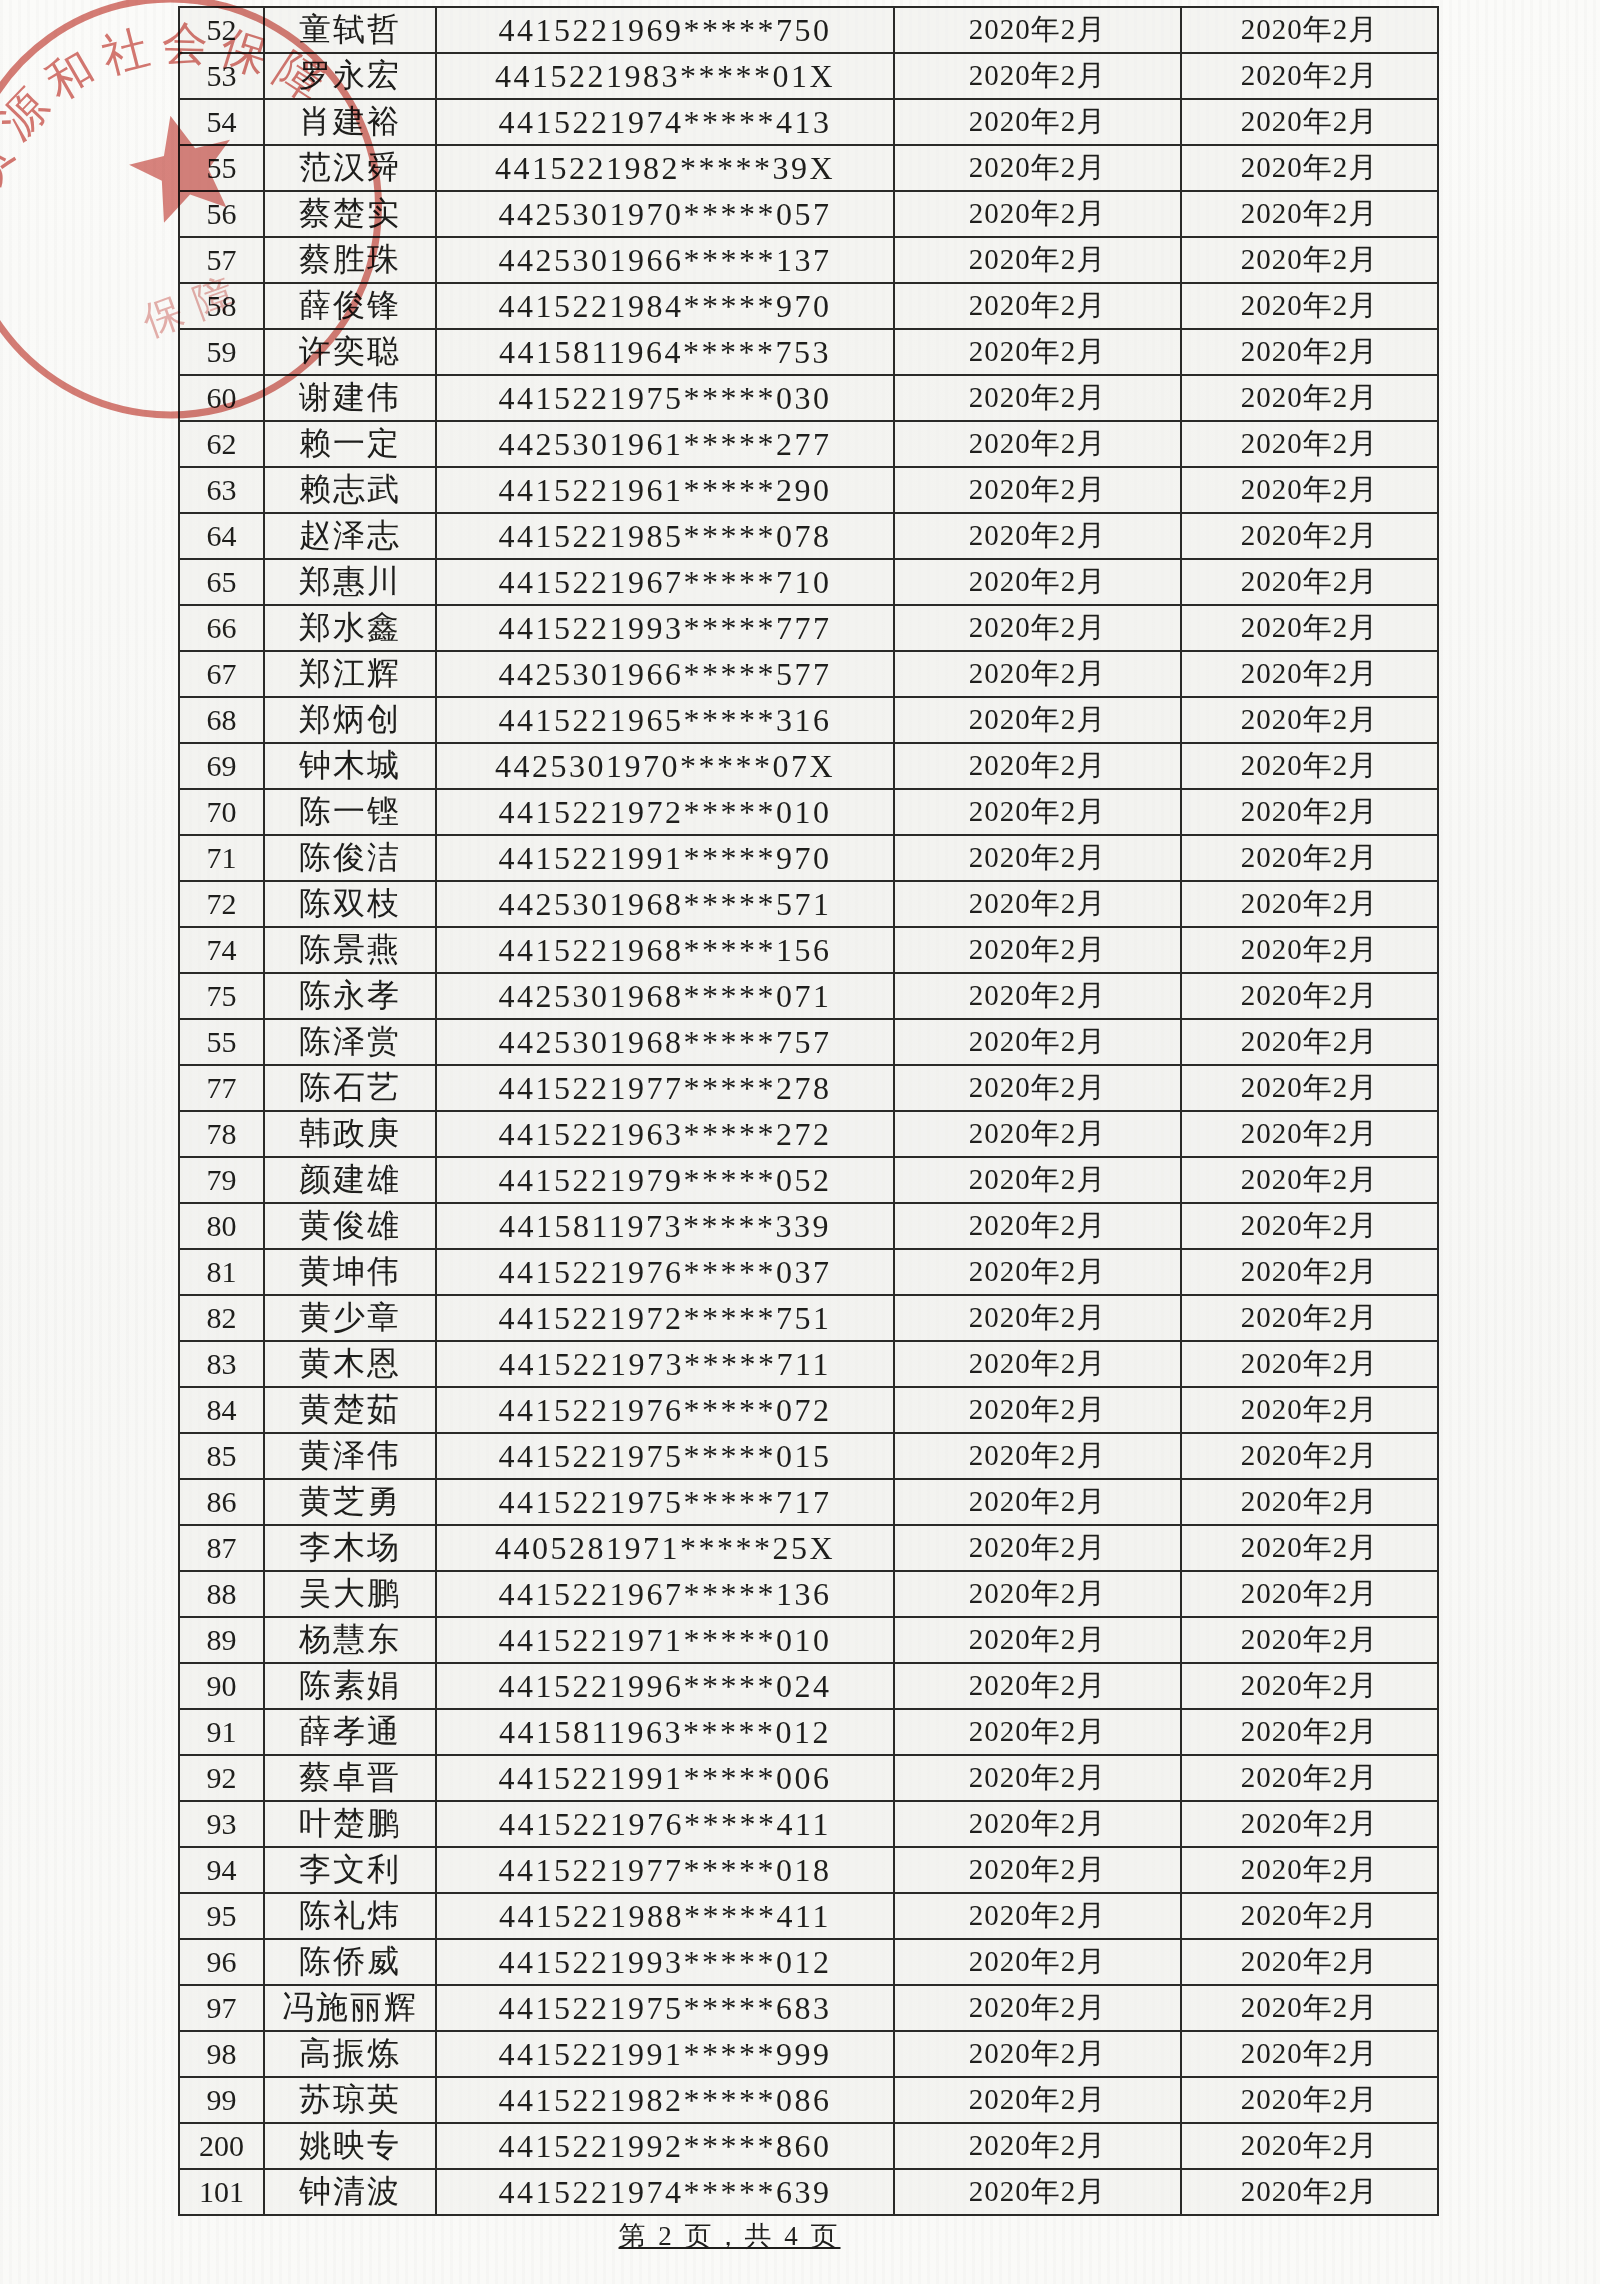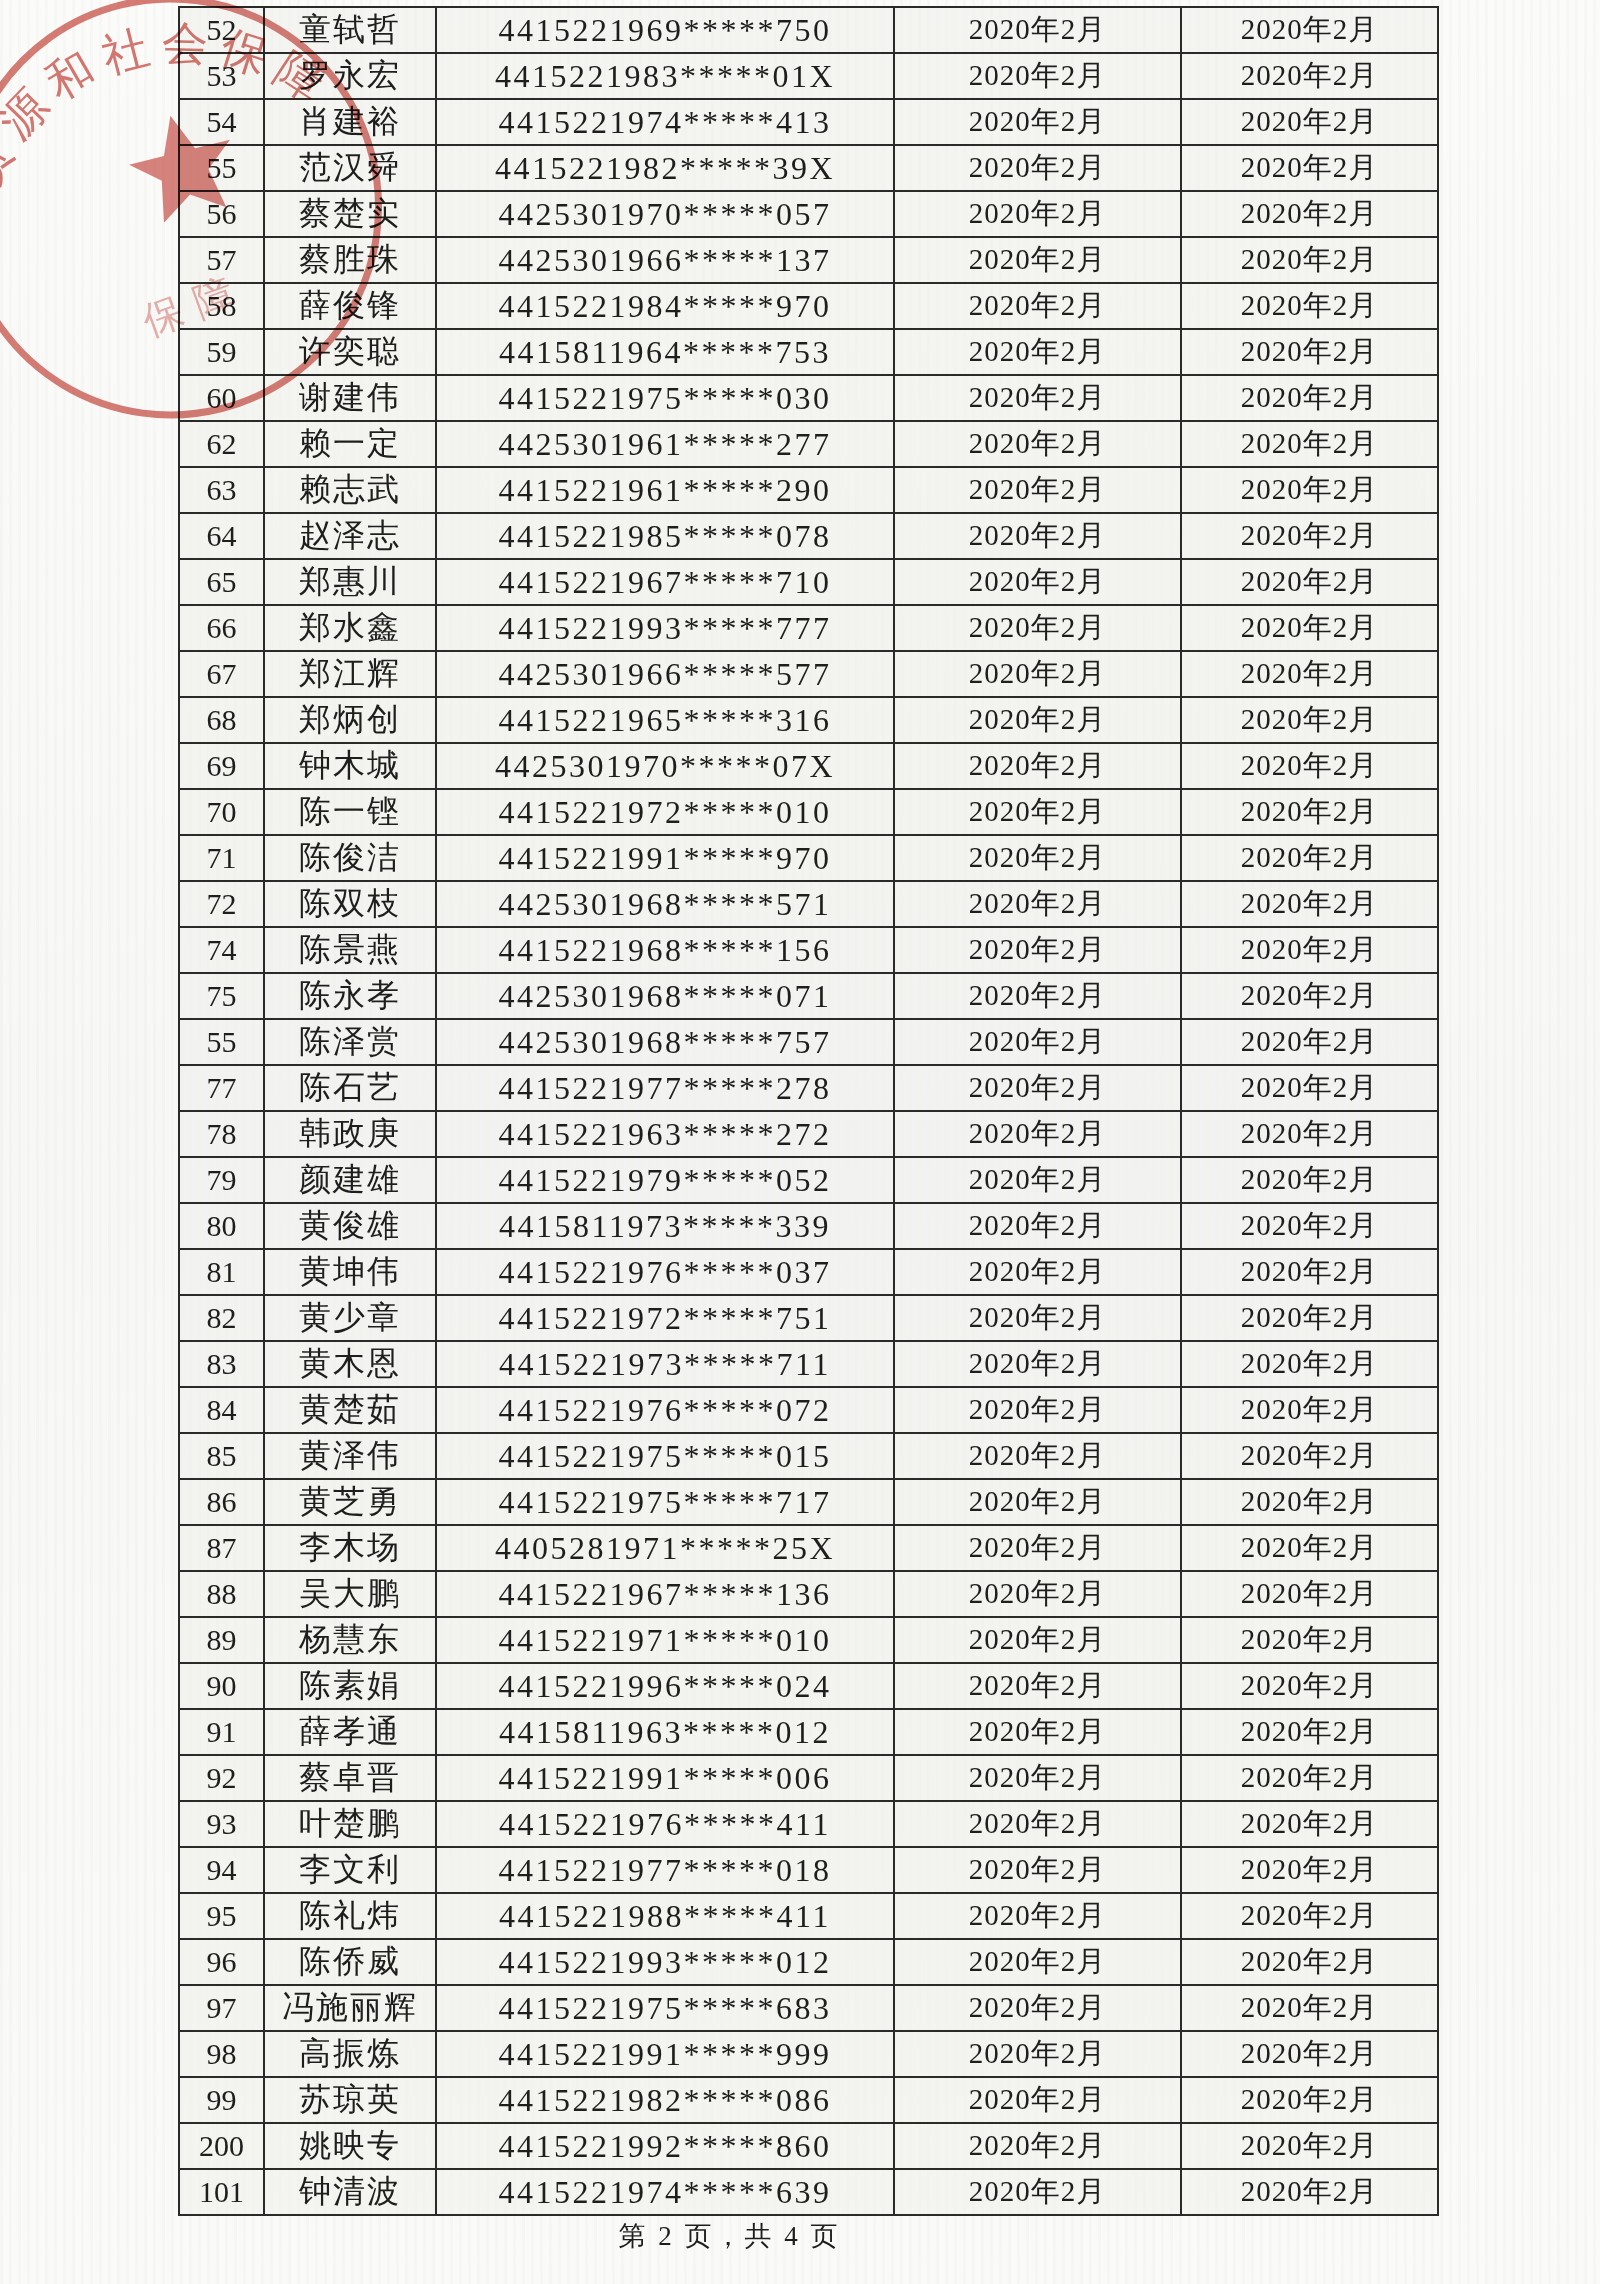--- a/index.html
+++ b/index.html
@@ -30,21 +30,21 @@
     background:rgba(238,238,235,0.55);
     white-space:nowrap;overflow:hidden;
   }
   td.c0{font-size:30px;}
   td.c1{font-size:32px;letter-spacing:2px;margin-left:38px;}
   td.c2{font-size:32px;letter-spacing:2.5px;font-family:Liberation Serif, serif;}
   td.c3,td.c4{font-size:29px;letter-spacing:1px;}
   .footer{
     position:absolute;left:178px;top:2218px;width:1073px;
     text-align:center;font-size:27px;color:#1e1e1c;letter-spacing:3px;
-    padding-left:30px;box-sizing:border-box;
+    padding-left:30px;box-sizing:border-box;text-decoration:underline;
   }
   .seal{
     position:absolute;left:-60px;top:-55px;
     pointer-events:none;
     opacity:0.82;
     mix-blend-mode:multiply;
   }
 </style>
 </head>
 <body>

